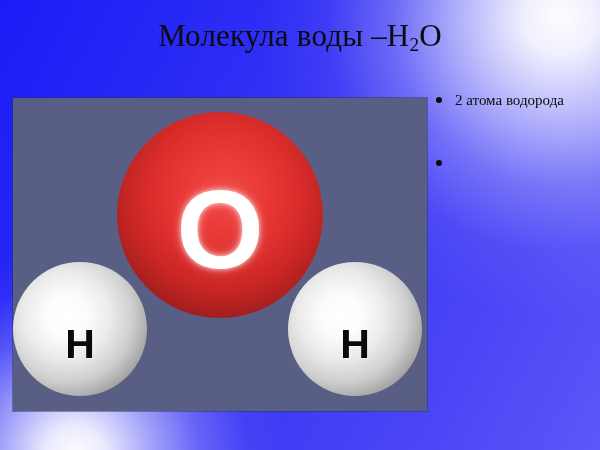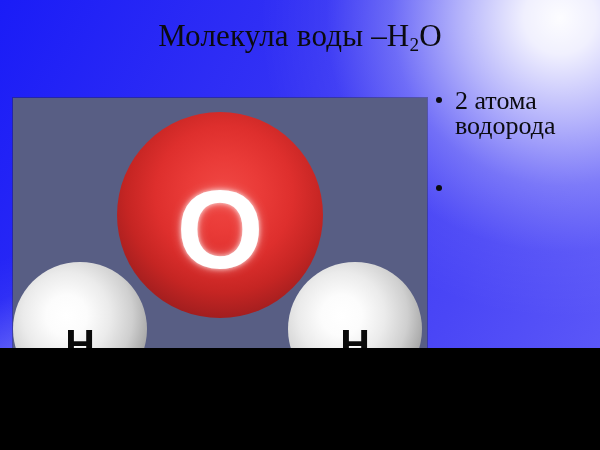--- a/index.html
+++ b/index.html
@@ -4,21 +4,21 @@
 <style>
   html, body {
     margin: 0;
     padding: 0;
     background: #000;
   }
 
   #slide {
     position: relative;
     width: 600px;
-    height: 348px;
+    height: 450px;
     overflow: hidden;
     font-family: "Liberation Serif", "DejaVu Serif", serif;
     
     background-color: #3b36f3;
     background-image:
       radial-gradient(circle 300px at 560px 18px,
         rgba(255,255,255,0.99) 0%,
         rgba(255,255,255,0.92) 12%,
         rgba(255,255,255,0.60) 34%,
         rgba(255,255,255,0.26) 56%,
@@ -140,21 +140,21 @@
   #bullet-list {
     position: absolute;
     left: 430px;
     top: 88px;
     width: 162px;
   }
   .bullet-item {
     position: relative;
     padding-left: 25px;
     margin-bottom: 38px;
-    font-size: 26px;
+    font-size: 15px;
     line-height: 25px;
     color: #0b0b10;
   }
   .bullet-dot {
     position: absolute;
     left: 6px;
     top: 9px;
     width: 6px;
     height: 6px;
     border-radius: 50%;

